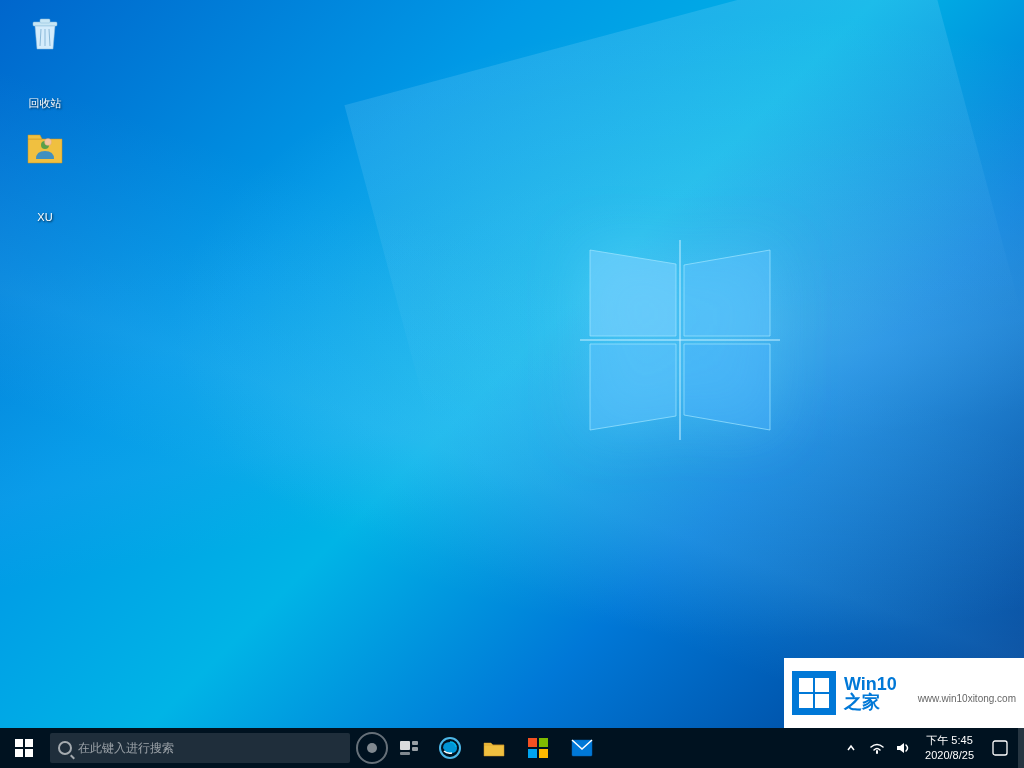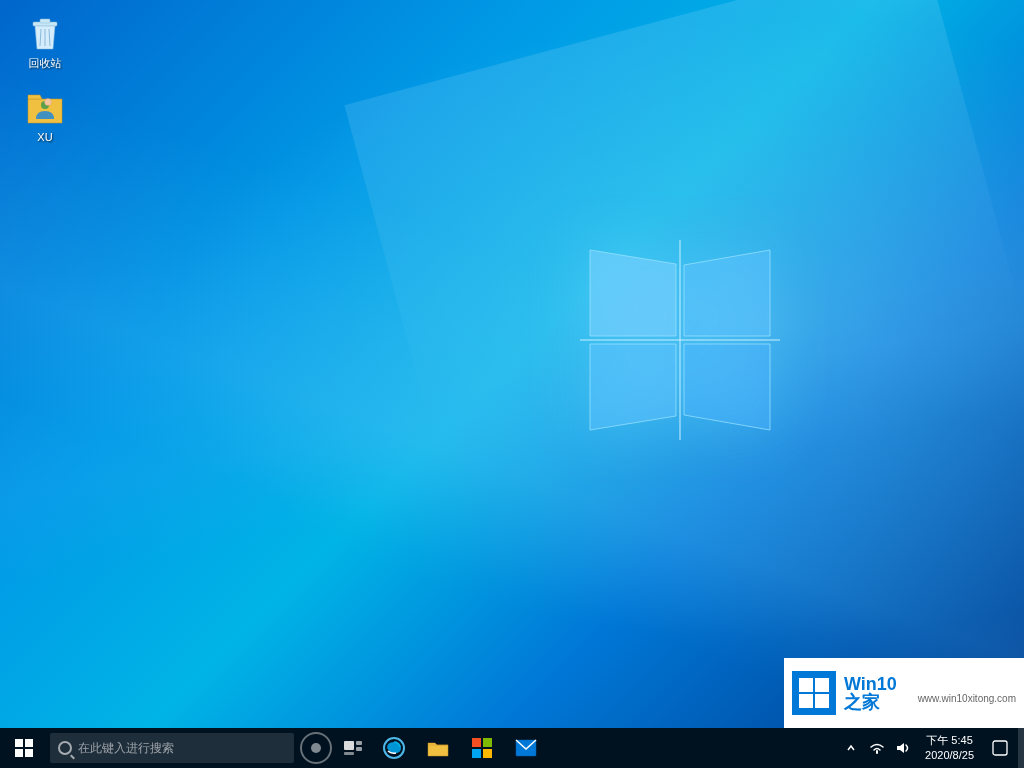--- a/index.html
+++ b/index.html
@@ -71,20 +71,21 @@
     }
 
     .desktop-icon {
       display: flex;
       flex-direction: column;
       align-items: center;
       width: 70px;
       padding: 4px;
       cursor: pointer;
       border-radius: 3px;
+      gap: 40px;
     }
 
     .desktop-icon .icon-img {
       width: 40px;
       height: 40px;
       display: flex;
       align-items: center;
       justify-content: center;
       margin-bottom: 3px;
     }
@@ -125,21 +126,21 @@
       width: 18px;
       height: 18px;
     }
 
     .search-box {
       display: flex;
       align-items: center;
       background: rgba(255,255,255,0.12);
       border-radius: 2px;
       height: 30px;
-      width: 244px;
+      width: 300px;
       padding: 0 8px;
       margin-left: 2px;
       cursor: text;
       flex-shrink: 0;
     }
 
     .search-box .search-circle {
       width: 14px;
       height: 14px;
       border-radius: 50%;

